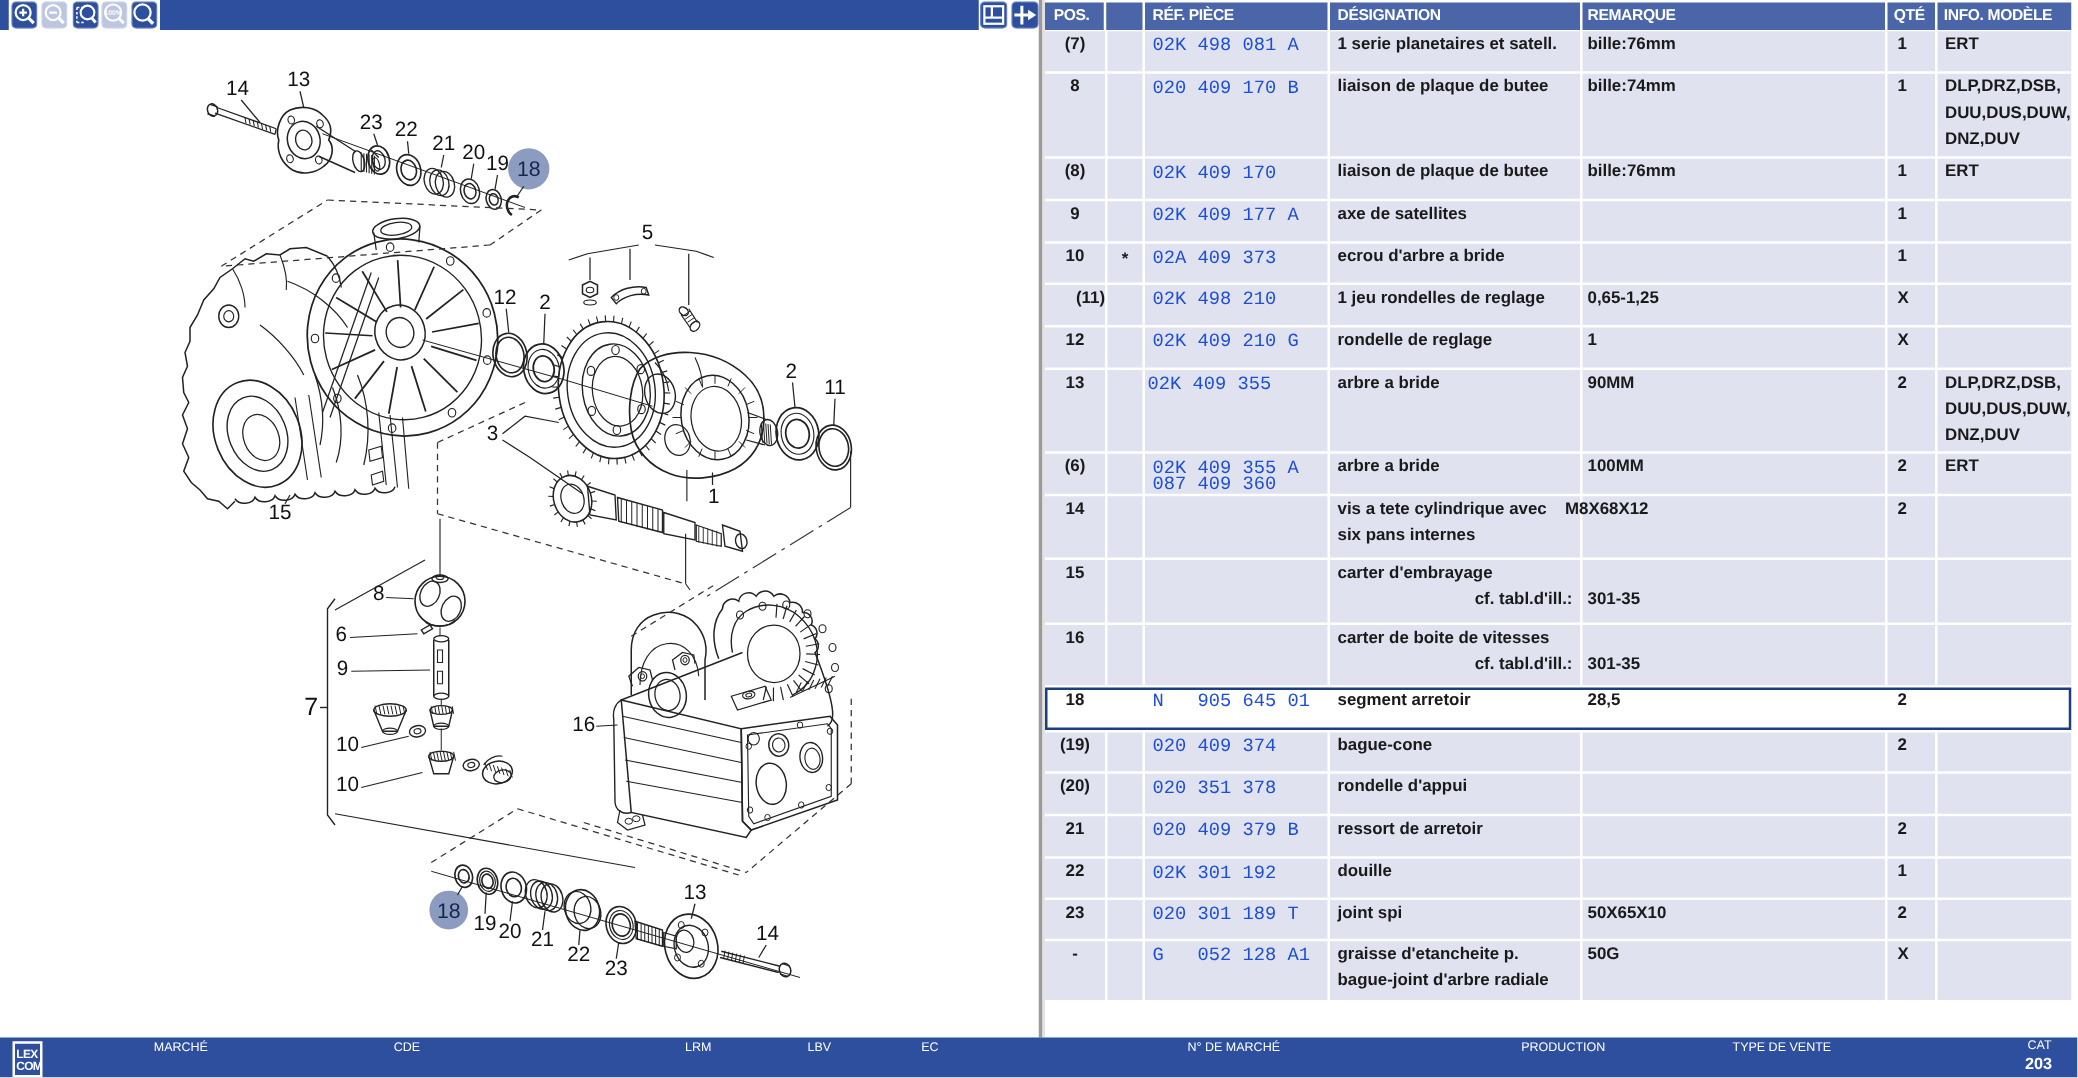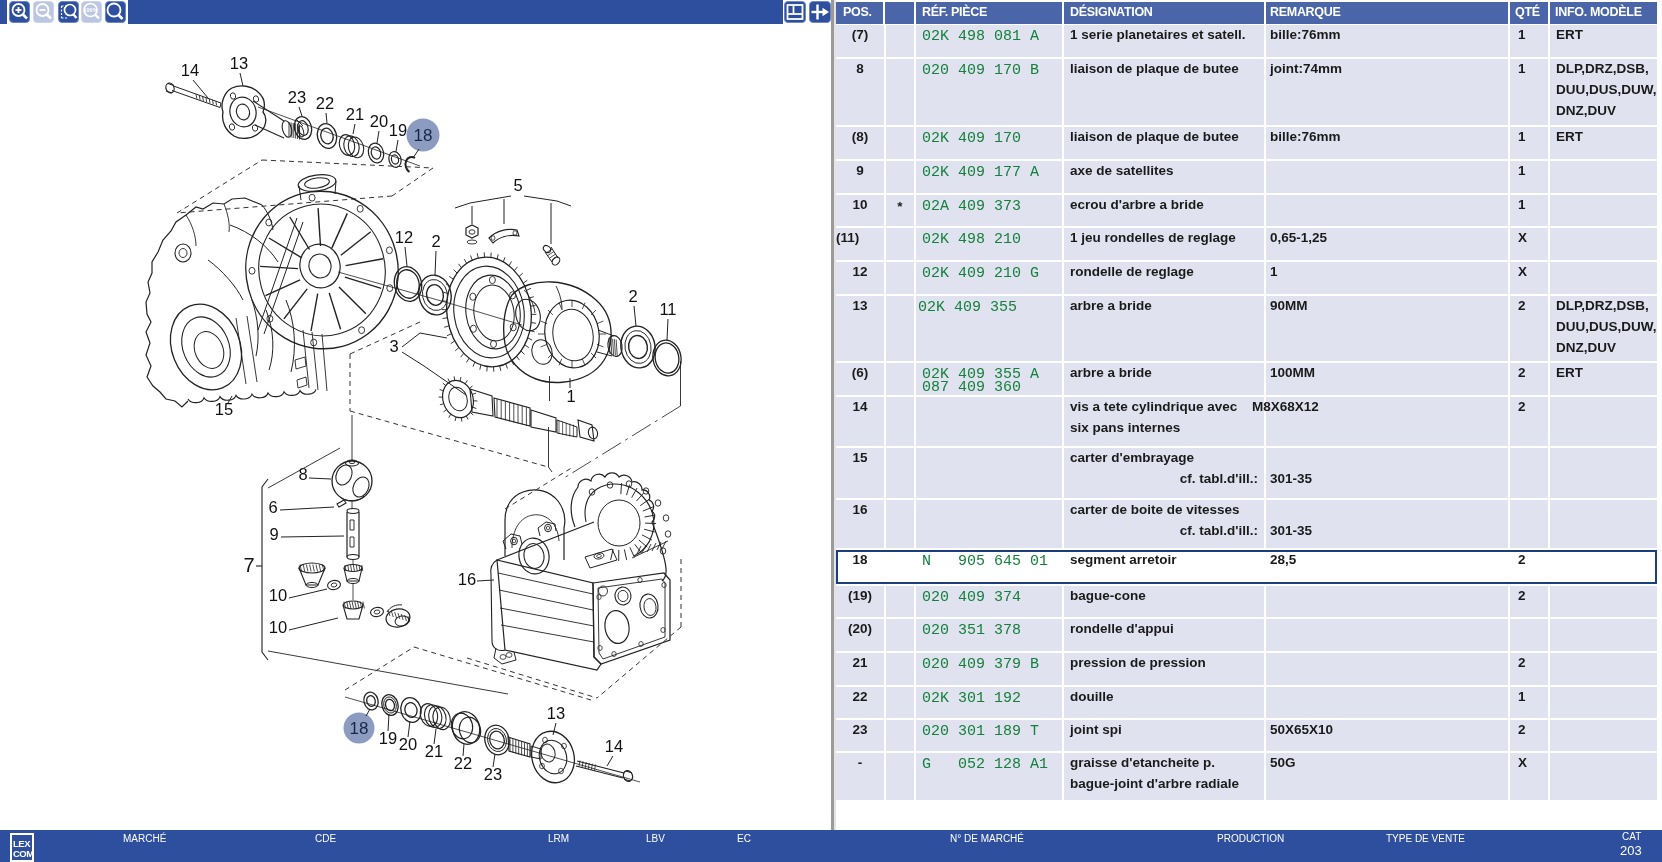--- a/index.html
+++ b/index.html
@@ -1,21 +1,21 @@
 <!DOCTYPE html>
 <html><head><meta charset="utf-8">
 <style>
 html,body{margin:0;padding:0}
 *{-webkit-font-smoothing:antialiased}
 body{width:1662px;height:862px;position:relative;font-family:"Liberation Sans",sans-serif;background:#fff;overflow:hidden}
 .abs{position:absolute}
 .row{position:absolute;left:836px;width:821px;background:#e0e3ef}
 .csep{position:absolute;z-index:1;width:2px;background:#fff;top:25px;height:776px}
 .cell{position:absolute;z-index:5;font-weight:bold;font-size:13.5px;line-height:14px;margin-top:-1px;color:#1a1a1a;white-space:nowrap}
-.mono{position:absolute;z-index:5;font-family:"Liberation Mono",monospace;font-size:15px;margin-top:-1.5px;color:#15803d;white-space:pre}
+.mono{position:absolute;z-index:5;font-family:"Liberation Mono",monospace;font-size:15px;margin-top:-1.5px;color:#1d4ed8;white-space:pre}
 .hdr{position:absolute;top:2px;height:22px;background:#4a66a8}
 .hdt{position:absolute;top:5px;font-weight:bold;font-size:12.5px;letter-spacing:-0.3px;color:#fff;white-space:nowrap}
 .bb{position:absolute;top:833px;font-size:10px;color:#fff;white-space:nowrap}
 </style></head>
 <body>
 
 <div class="abs" style="left:0;top:0;width:833px;height:24px;background:#2d4f9e"></div>
 <div class="abs" style="left:7px;top:0;width:121px;height:24px;background:#fff"></div>
 <div class="abs" style="left:783px;top:0;width:50px;height:24px;background:#fff"></div>
 <div id="tbtns">
@@ -603,21 +603,21 @@
 <div class="cell" style="left:836px;width:48px;top:29px;text-align:center">(7)</div>
 <div class="mono" style="left:922px;top:29px">02K 498 081 A</div>
 <div class="cell" style="left:1070px;top:29px">1 serie planetaires et satell.</div>
 <div class="cell" style="left:1270px;top:29px">bille:76mm</div>
 <div class="cell" style="left:1518px;top:29px">1</div>
 <div class="cell" style="left:1556px;top:29px">ERT</div>
 <div class="row" style="top:59px;height:66px"></div>
 <div class="cell" style="left:836px;width:48px;top:63px;text-align:center">8</div>
 <div class="mono" style="left:922px;top:63px">020 409 170 B</div>
 <div class="cell" style="left:1070px;top:63px">liaison de plaque de butee</div>
-<div class="cell" style="left:1270px;top:63px">joint:74mm</div>
+<div class="cell" style="left:1270px;top:63px">bille:74mm</div>
 <div class="cell" style="left:1518px;top:63px">1</div>
 <div class="cell" style="left:1556px;top:63px">DLP,DRZ,DSB,</div>
 <div class="cell" style="left:1556px;top:84px">DUU,DUS,DUW,</div>
 <div class="cell" style="left:1556px;top:105px">DNZ,DUV</div>
 <div class="row" style="top:127px;height:32px"></div>
 <div class="cell" style="left:836px;width:48px;top:131px;text-align:center">(8)</div>
 <div class="mono" style="left:922px;top:131px">02K 409 170</div>
 <div class="cell" style="left:1070px;top:131px">liaison de plaque de butee</div>
 <div class="cell" style="left:1270px;top:131px">bille:76mm</div>
 <div class="cell" style="left:1518px;top:131px">1</div>
@@ -627,21 +627,21 @@
 <div class="mono" style="left:922px;top:165px">02K 409 177 A</div>
 <div class="cell" style="left:1070px;top:165px">axe de satellites</div>
 <div class="cell" style="left:1518px;top:165px">1</div>
 <div class="row" style="top:195px;height:31px"></div>
 <div class="cell" style="left:836px;width:48px;top:199px;text-align:center">10</div>
 <div class="cell" style="left:885px;width:30px;top:201px;text-align:center">*</div>
 <div class="mono" style="left:922px;top:199px">02A 409 373</div>
 <div class="cell" style="left:1070px;top:199px">ecrou d'arbre a bride</div>
 <div class="cell" style="left:1518px;top:199px">1</div>
 <div class="row" style="top:228px;height:32px"></div>
-<div class="cell" style="left:836px;width:48px;top:232px;text-align:left">(11)</div>
+<div class="cell" style="left:836px;width:48px;top:232px;text-align:right">(11)</div>
 <div class="mono" style="left:922px;top:232px">02K 498 210</div>
 <div class="cell" style="left:1070px;top:232px">1 jeu rondelles de reglage</div>
 <div class="cell" style="left:1270px;top:232px">0,65-1,25</div>
 <div class="cell" style="left:1518px;top:232px">X</div>
 <div class="row" style="top:262px;height:32px"></div>
 <div class="cell" style="left:836px;width:48px;top:266px;text-align:center">12</div>
 <div class="mono" style="left:922px;top:266px">02K 409 210 G</div>
 <div class="cell" style="left:1070px;top:266px">rondelle de reglage</div>
 <div class="cell" style="left:1270px;top:266px">1</div>
 <div class="cell" style="left:1518px;top:266px">X</div>
@@ -689,21 +689,21 @@
 <div class="mono" style="left:922px;top:590px">020 409 374</div>
 <div class="cell" style="left:1070px;top:590px">bague-cone</div>
 <div class="cell" style="left:1518px;top:590px">2</div>
 <div class="row" style="top:619px;height:32px"></div>
 <div class="cell" style="left:836px;width:48px;top:623px;text-align:center">(20)</div>
 <div class="mono" style="left:922px;top:623px">020 351 378</div>
 <div class="cell" style="left:1070px;top:623px">rondelle d'appui</div>
 <div class="row" style="top:653px;height:32px"></div>
 <div class="cell" style="left:836px;width:48px;top:657px;text-align:center">21</div>
 <div class="mono" style="left:922px;top:657px">020 409 379 B</div>
-<div class="cell" style="left:1070px;top:657px">pression de pression</div>
+<div class="cell" style="left:1070px;top:657px">ressort de arretoir</div>
 <div class="cell" style="left:1518px;top:657px">2</div>
 <div class="row" style="top:687px;height:31px"></div>
 <div class="cell" style="left:836px;width:48px;top:691px;text-align:center">22</div>
 <div class="mono" style="left:922px;top:691px">02K 301 192</div>
 <div class="cell" style="left:1070px;top:691px">douille</div>
 <div class="cell" style="left:1518px;top:691px">1</div>
 <div class="row" style="top:720px;height:31px"></div>
 <div class="cell" style="left:836px;width:48px;top:724px;text-align:center">23</div>
 <div class="mono" style="left:922px;top:724px">020 301 189 T</div>
 <div class="cell" style="left:1070px;top:724px">joint spi</div>
@@ -729,13 +729,13 @@
 <div class="abs" style="left:13px;top:839px;font-size:9.5px;font-weight:bold;color:#fff;line-height:10px;letter-spacing:-0.5px">LEX<br>COM</div>
 <div class="bb" style="left:123px">MARCHÉ</div>
 <div class="bb" style="left:315px">CDE</div>
 <div class="bb" style="left:548px">LRM</div>
 <div class="bb" style="left:646px">LBV</div>
 <div class="bb" style="left:737px">EC</div>
 <div class="bb" style="left:950px">N° DE MARCHÉ</div>
 <div class="bb" style="left:1217px">PRODUCTION</div>
 <div class="bb" style="left:1386px">TYPE DE VENTE</div>
 <div class="bb" style="left:1622px;top:831px">CAT</div>
-<div class="bb" style="left:1620px;top:843px;font-size:13px;font-weight:normal">203</div>
+<div class="bb" style="left:1620px;top:843px;font-size:13px;font-weight:bold">203</div>
 
 </body></html>

